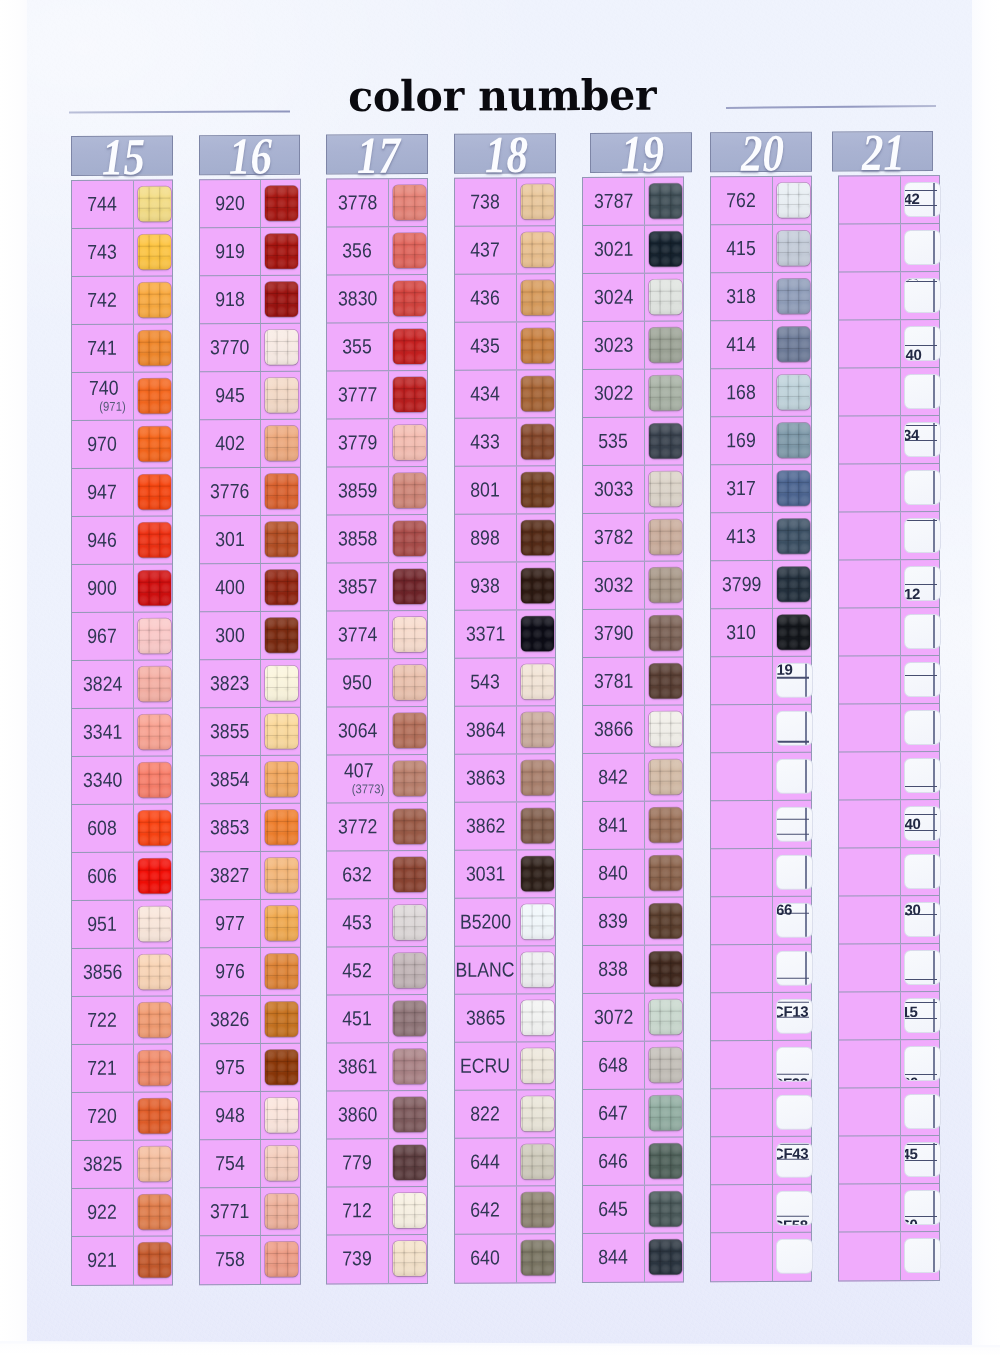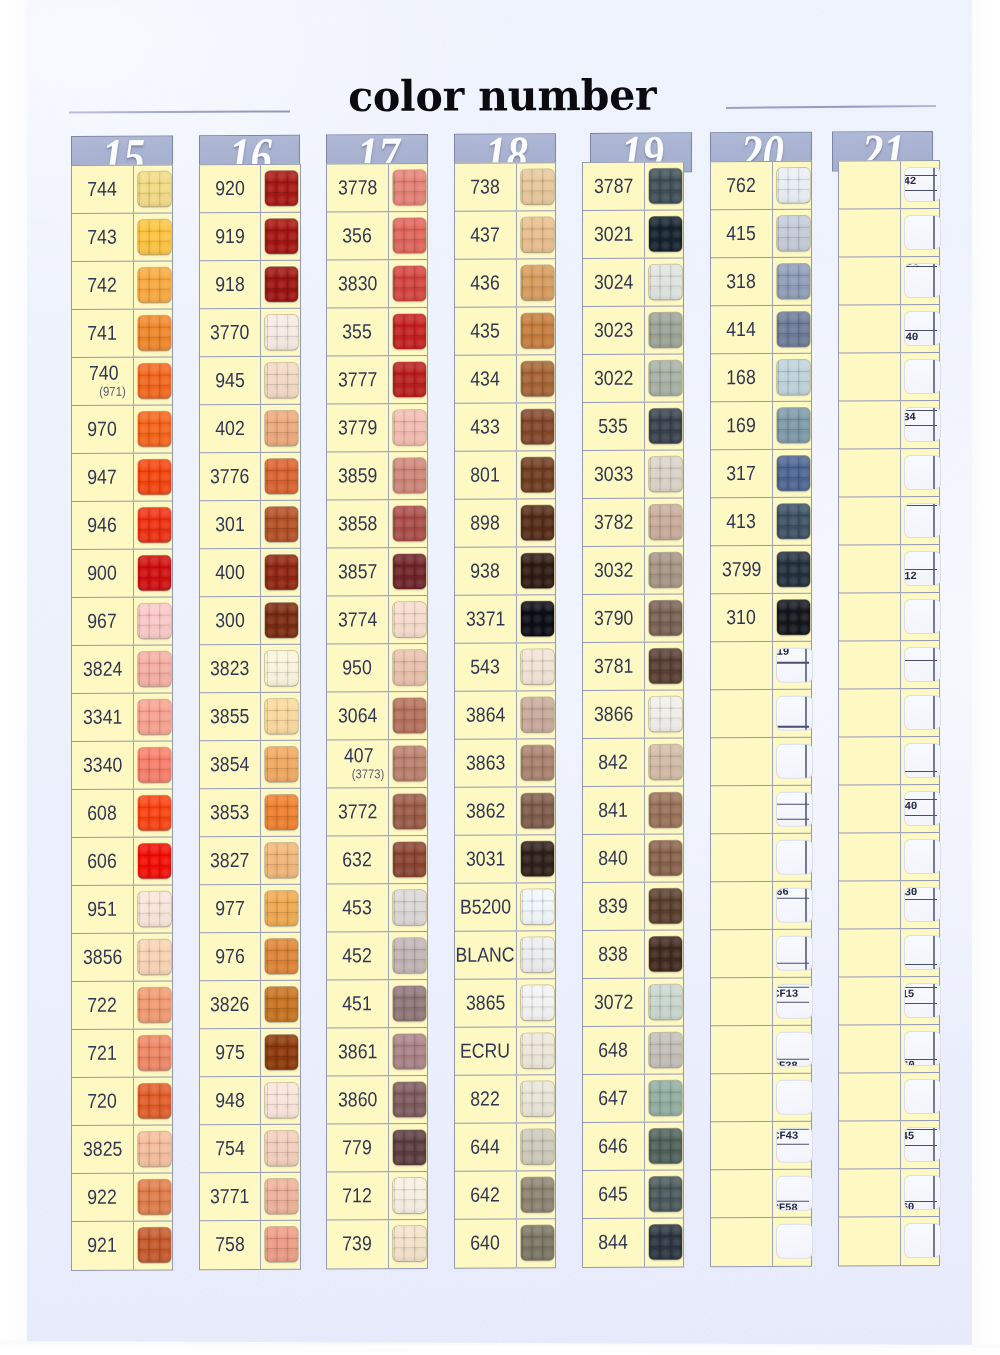--- a/index.html
+++ b/index.html
@@ -43,22 +43,22 @@
   #table{position:absolute;left:0;top:0;width:1000px;height:1355px;
      transform:skewY(-0.335deg);transform-origin:71px 181px;}
   .col{position:absolute;}
   .colhead{position:absolute;top:0;width:101.5px;height:40px;
      background:linear-gradient(177deg,#b0b9d6 0%,#aab3d2 38%,#a6b0cf 74%,#a3adcd 100%);
      border:1px solid #7d85a6;box-sizing:border-box;}
   .colhead .hs{position:absolute;left:2.5px;right:0;top:50%;
      transform:translateY(-47%) scaleX(0.825);
      text-align:center;font-family:"Liberation Serif",serif;font-style:italic;font-weight:700;
      font-size:52px;color:#fbfcff;text-shadow:0 2px 2.5px rgba(110,116,152,.75);line-height:1;}
-  .grid{position:absolute;left:0;top:29px;width:102px;
-     border:1px solid #9398b6;box-sizing:border-box;background:#fef9c3;}
+  .grid{position:absolute;left:0;top:44px;width:102px;
+     border:1px solid #9398b6;box-sizing:border-box;background:#f0abfc;}
   .row{position:relative;height:48.0px;border-bottom:1px solid #9398b6;box-sizing:border-box;}
   .row:last-child{border-bottom:none;}
   .num{position:absolute;left:0;top:0;width:61.5px;height:100%;
      display:flex;align-items:center;justify-content:center;flex-direction:column;
      border-right:1px solid #9da2be;box-sizing:border-box;}
   .num b{font-weight:400;font-size:20.4px;color:#2f3653;line-height:1;
      transform:scaleX(0.865);}
   .num i{font-style:normal;font-size:12.8px;color:#545a77;line-height:1;margin-top:2.5px;
      transform:scaleX(0.88) translateX(12px);}
   .num.has-sub b{margin-top:-0.5px;transform:scaleX(0.865) translateX(2px);}
@@ -78,22 +78,22 @@
      background-position:10.6px 0, 0 11.2px;}
   .swatch .sh{position:absolute;inset:0;border-radius:5px;
      background:linear-gradient(180deg, rgba(255,255,255,.13), rgba(255,255,255,0) 30%,
                 rgba(0,0,0,.025) 84%, rgba(0,0,0,.07) 100%);}
 
   .ghost{position:absolute;left:3.6px;top:6.2px;width:34.5px;height:33px;
      border:1px solid rgba(196,202,222,.55);border-radius:6.5px;overflow:hidden;
      background:linear-gradient(162deg,#f8fafd,#f2f4fb);}
   .gline-v{position:absolute;left:28.4px;top:-1.2px;height:36px;width:1.3px;background:#737a99;}
   .gline-h{position:absolute;left:-1.4px;width:33.5px;height:1.4px;background:#474e70;}
-  .glabel{position:absolute;left:0.5px;font-family:Liberation Mono, monospace;font-weight:700;
-     font-size:11px;color:#222944;letter-spacing:-.4px;line-height:1;white-space:nowrap;}
+  .glabel{position:absolute;left:0.5px;font-family:Liberation Sans, sans-serif;font-weight:700;
+     font-size:15px;color:#222944;letter-spacing:-.4px;line-height:1;white-space:nowrap;}
   .gsq{position:absolute;left:2px;top:-1px;width:11px;height:4px;
      border-top:1.4px solid #444b6c;border-radius:60% 60% 0 0/100% 100% 0 0;transform:rotate(-4deg);}
 </style>
 </head>
 <body>
 
 <div id="root">
   <div id="paper">
       <span class="sheen"></span>
       <span class="sheen2"></span>

